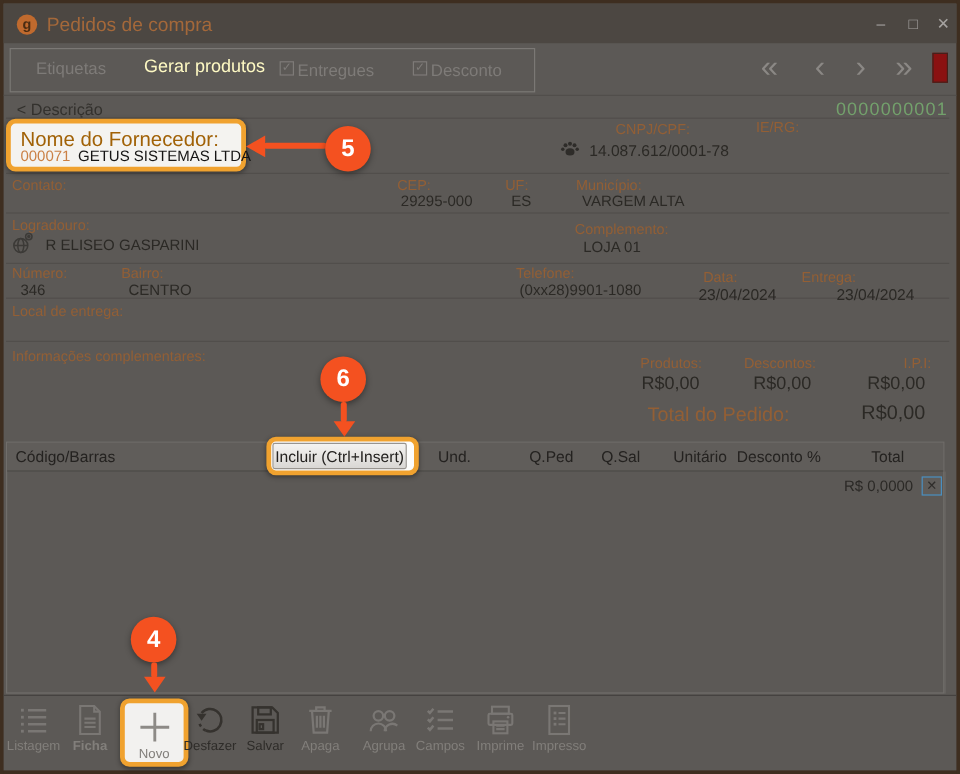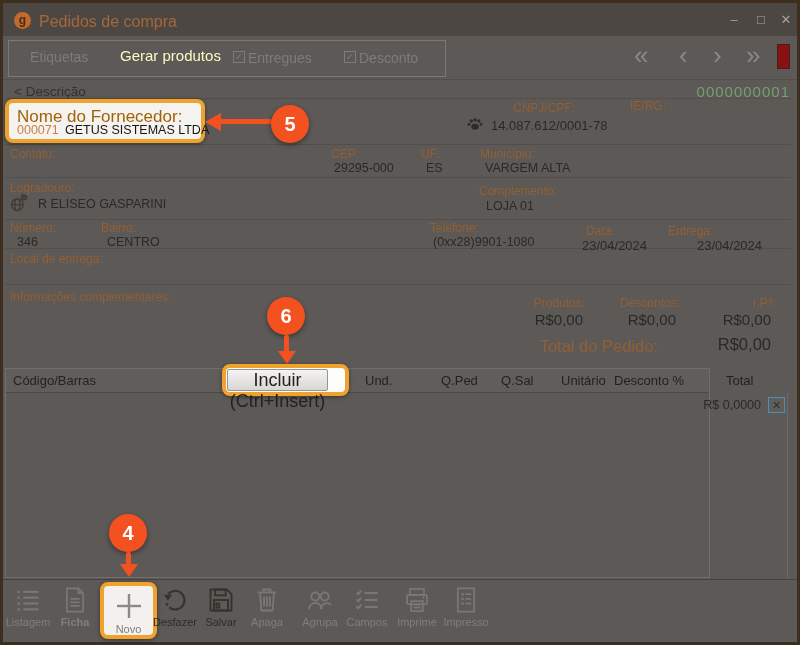--- a/index.html
+++ b/index.html
@@ -30,31 +30,31 @@
   .hlbox{border:4px solid #f0a22f;border-radius:8px;background:#f4f3f0;position:absolute;box-sizing:border-box;
          box-shadow:0 1px 4px rgba(0,0,0,.4);}
   .supl-lbl{color:#a16207;font-size:17px;position:absolute;left:8px;top:4px;white-space:nowrap;}
   .supl-code{color:#ca8045;font-size:12.5px;position:absolute;left:8px;top:20px;}
   .supl-name{color:#161514;font-size:12.5px;position:absolute;left:56px;top:20px;white-space:nowrap;}
   .tot-lbl{color:#935f35;font-size:12px;text-align:right;position:absolute;}
   .tot-val{color:#2b2925;font-size:15px;text-align:right;position:absolute;}
   .tot-big-lbl{color:#935f35;font-size:16.5px;text-align:right;position:absolute;}
   .tot-big-val{color:#2b2925;font-size:16.5px;text-align:right;position:absolute;}
   
-  .grid{left:5px;top:368px;width:705px;height:210px;border:1px solid #716e6b;position:absolute;box-sizing:border-box;}
+  .grid{left:5px;top:368px;width:782px;height:210px;border:1px solid #716e6b;position:absolute;box-sizing:border-box;}
   .gridhead{left:0;top:0;width:100%;height:23px;background:#605d5a;border-bottom:1px solid #4b4946;position:absolute;}
   .ghc{color:#242220;font-size:13px;line-height:23px;position:absolute;white-space:nowrap;}
   .gvline{left:781px;top:24px;width:1px;height:185px;background:#6c6966;position:absolute;}
   .rowtot{color:#2b2926;font-size:12.5px;text-align:right;position:absolute;}
   .delbtn{width:17px;height:16px;border:1px solid #4a8fc0;background:#605d5a;color:#2f2d2b;
           font-size:11px;text-align:center;line-height:15px;position:absolute;box-sizing:border-box;}
   .inclbox{left:222px;top:364px;width:127px;height:32px;border:4px solid #f0a22f;border-radius:8px;
            background:#fdfdfc;position:absolute;box-sizing:border-box;box-shadow:0 1px 4px rgba(0,0,0,.4);}
-  .inclbtn{left:1px;top:1px;width:101px;height:22px;background:linear-gradient(#f4f3f1,#d9d7d4);
-           border:1px solid #98948f;border-radius:2px;color:#23211f;font-size:18px;text-align:center;
+  .inclbtn{left:1px;top:1px;width:112px;height:22px;background:linear-gradient(#f4f3f1,#d9d7d4);
+           border:1px solid #98948f;border-radius:2px;color:#23211f;font-size:13px;text-align:center;
            line-height:21px;position:absolute;box-sizing:border-box;}
   
   .step{width:38px;height:38px;border-radius:50%;background:#f45120;color:#fff;font-weight:bold;
         font-size:20px;text-align:center;line-height:38px;position:absolute;box-shadow:0 2px 5px rgba(0,0,0,.4);}
   .aline{background:#f45120;position:absolute;border-radius:2px;}
   .atri{width:0;height:0;position:absolute;}
   
   .btb-item{top:586px;text-align:center;position:absolute;}
   .btb-label{font-size:11px;display:block;margin-top:2px;}
   .dis{color:#827f7b;}

